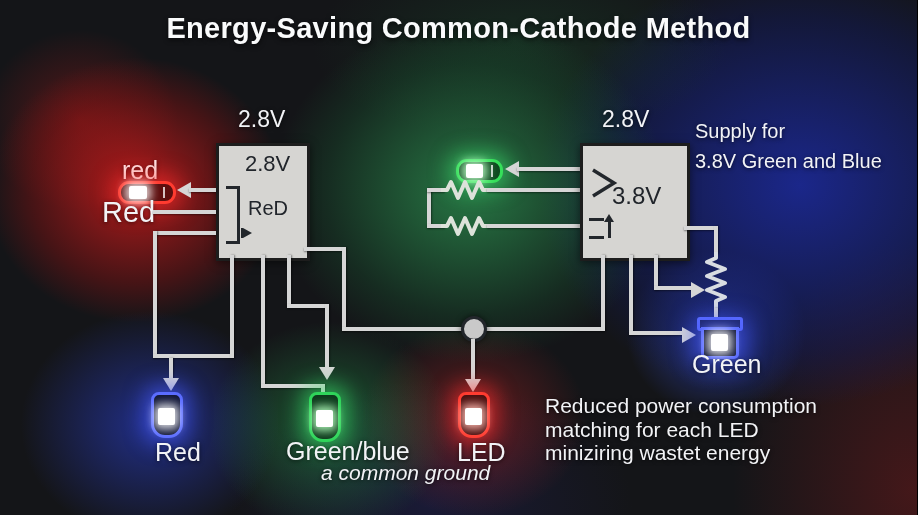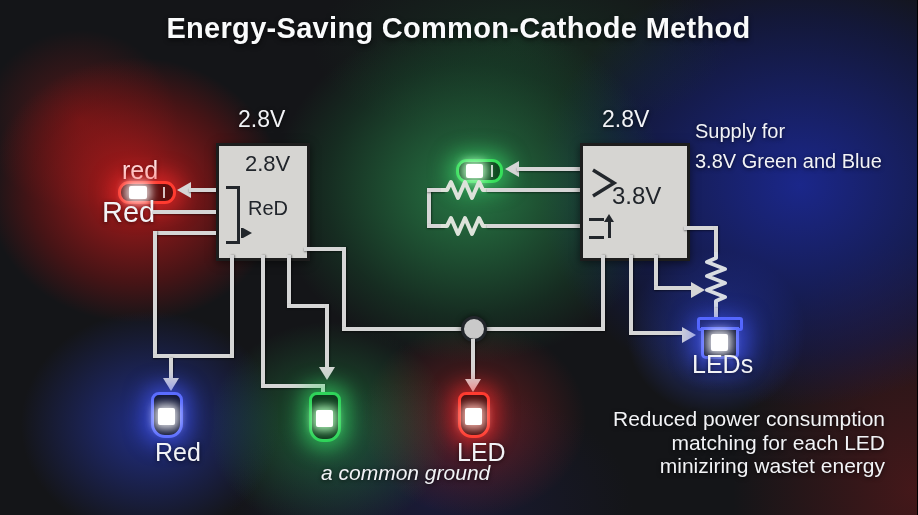--- a/index.html
+++ b/index.html
@@ -146,36 +146,37 @@
   <div class="abs wv" style="left:714px;top:226px;height:28px;"></div>
   <svg class="abs" style="left:702px;top:252px;" width="28" height="58">
     <polyline points="14,0 14,6 5,10 23,17 5,24 23,31 5,38 23,45 14,49 14,58" fill="none" stroke="#d9dde2" stroke-width="4" stroke-linejoin="round" stroke-linecap="round"></polyline>
   </svg>
   <div class="abs wv" style="left:714px;top:308px;height:12px;"></div>
 
   <div class="abs" style="left:697px;top:317px;width:40px;height:8px;border:3px solid #5a6cff;border-radius:3px;background:#141a40;"></div>
   <div class="abs" style="left:701px;top:327px;width:32px;height:26px;border:3px solid #5a6cff;border-radius:0 0 5px 5px;background:#101638;box-shadow:0 0 22px 8px rgba(70,90,255,.65);">
     <span class="chip" style="left:7px;top:4px;width:17px;height:17px;"></span>
   </div>
-  <div class="abs wlt" style="left:692px;top:350px;font-size:25px;">LEDs</div>
+  <div class="abs wlt" style="left:692px;top:350px;font-size:25px;">Green</div>
 
   <div class="abs ledv ledv-blue" style="left:151px;top:392px;width:26px;height:40px;">
     <span class="chip" style="left:4px;top:13px;width:17px;height:17px;"></span>
   </div>
   <div class="abs wlt" style="left:155px;top:438px;font-size:25px;">Red</div>
 
   <div class="abs ledv ledv-green" style="left:309px;top:392px;width:26px;height:44px;">
     <span class="chip" style="left:4px;top:15px;width:17px;height:17px;box-shadow:0 0 10px 4px rgba(180,255,190,.9);"></span>
   </div>
+  <div class="abs wlt" style="left:286px;top:437px;font-size:25px;">Green/blue</div>
   <div class="abs wlt" style="left:321px;top:461px;font-size:21px;font-style:italic;">a common ground</div>
 
   <div class="abs ledv ledv-red" style="left:458px;top:392px;width:26px;height:40px;">
     <span class="chip" style="left:4px;top:13px;width:17px;height:17px;box-shadow:0 0 10px 4px rgba(255,190,180,.9);"></span>
   </div>
   <div class="abs wlt" style="left:457px;top:438px;font-size:25px;text-align:center;">LED</div>
 
-  <div class="abs wlt" style="left:545px;top:407px;font-size:21px;line-height:23.5px;width:340px;text-align:right;">
+  <div class="abs wlt" style="left:545px;top:394px;font-size:21px;line-height:23.5px;width:340px;">
     <div>Reduced power consumption</div>
     <div>matching for each LED</div>
     <div>miniziring wastet energy</div>
   </div>
 
 </div>
 
 </body></html>

